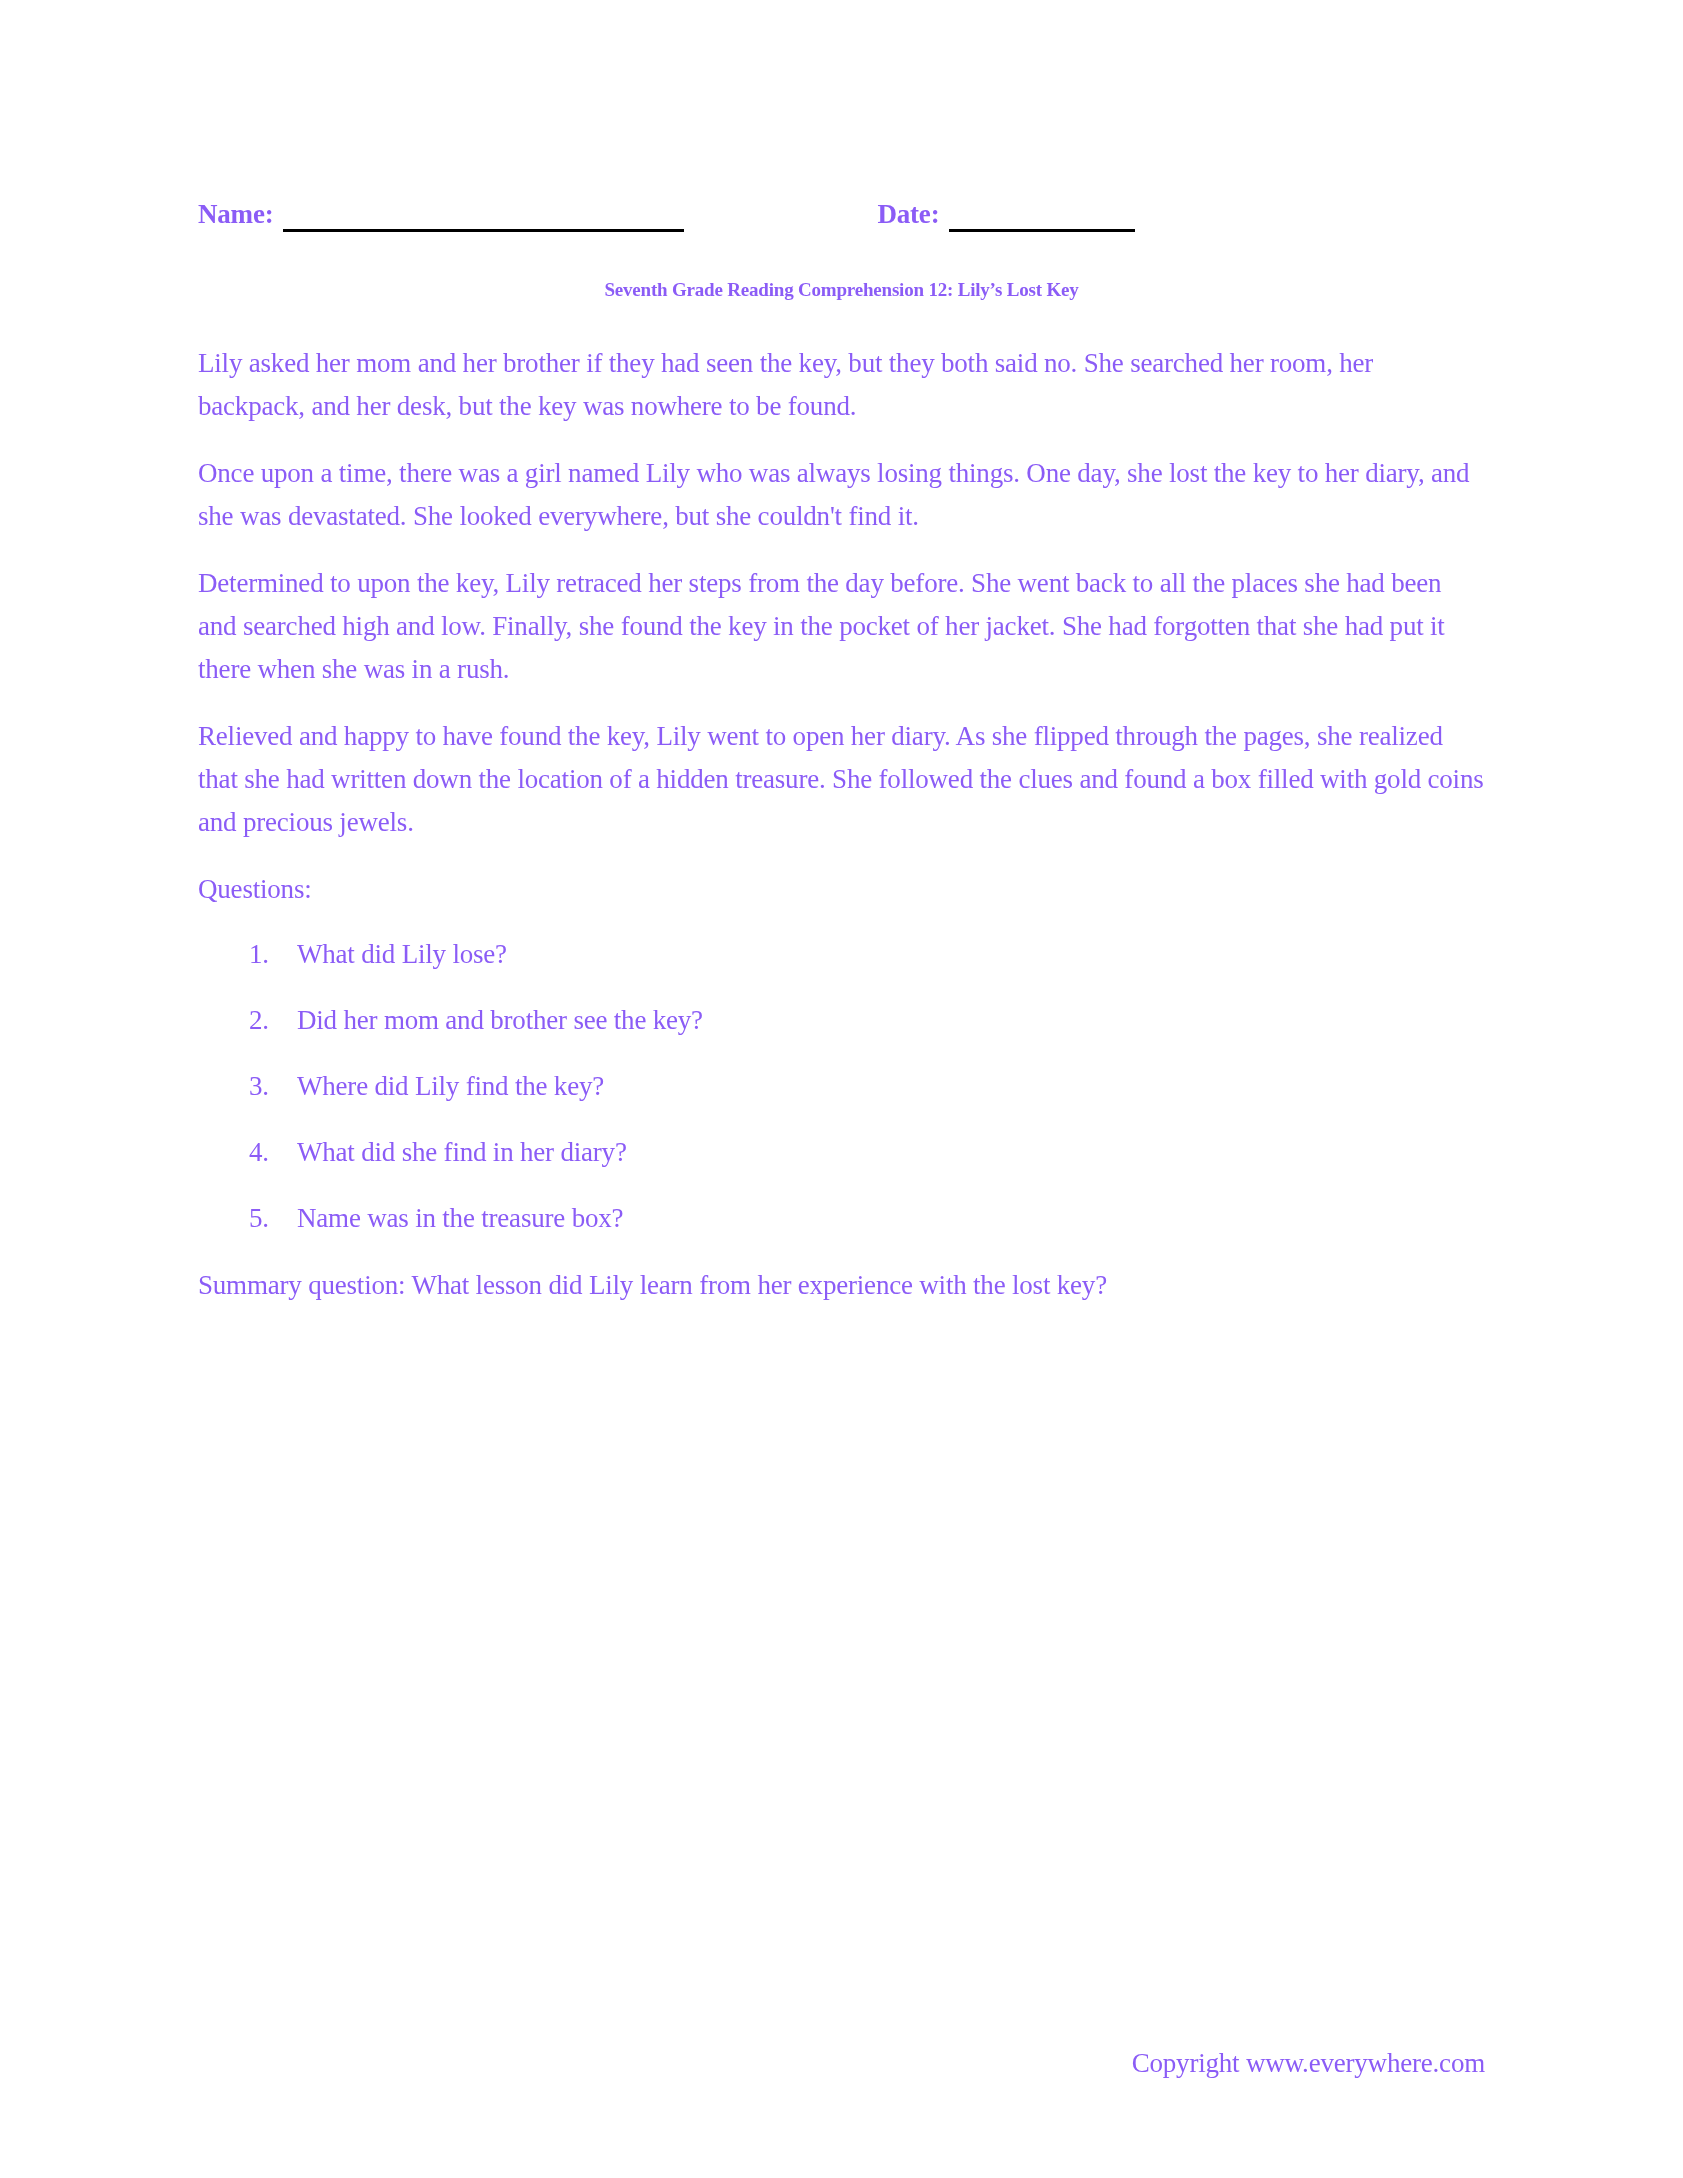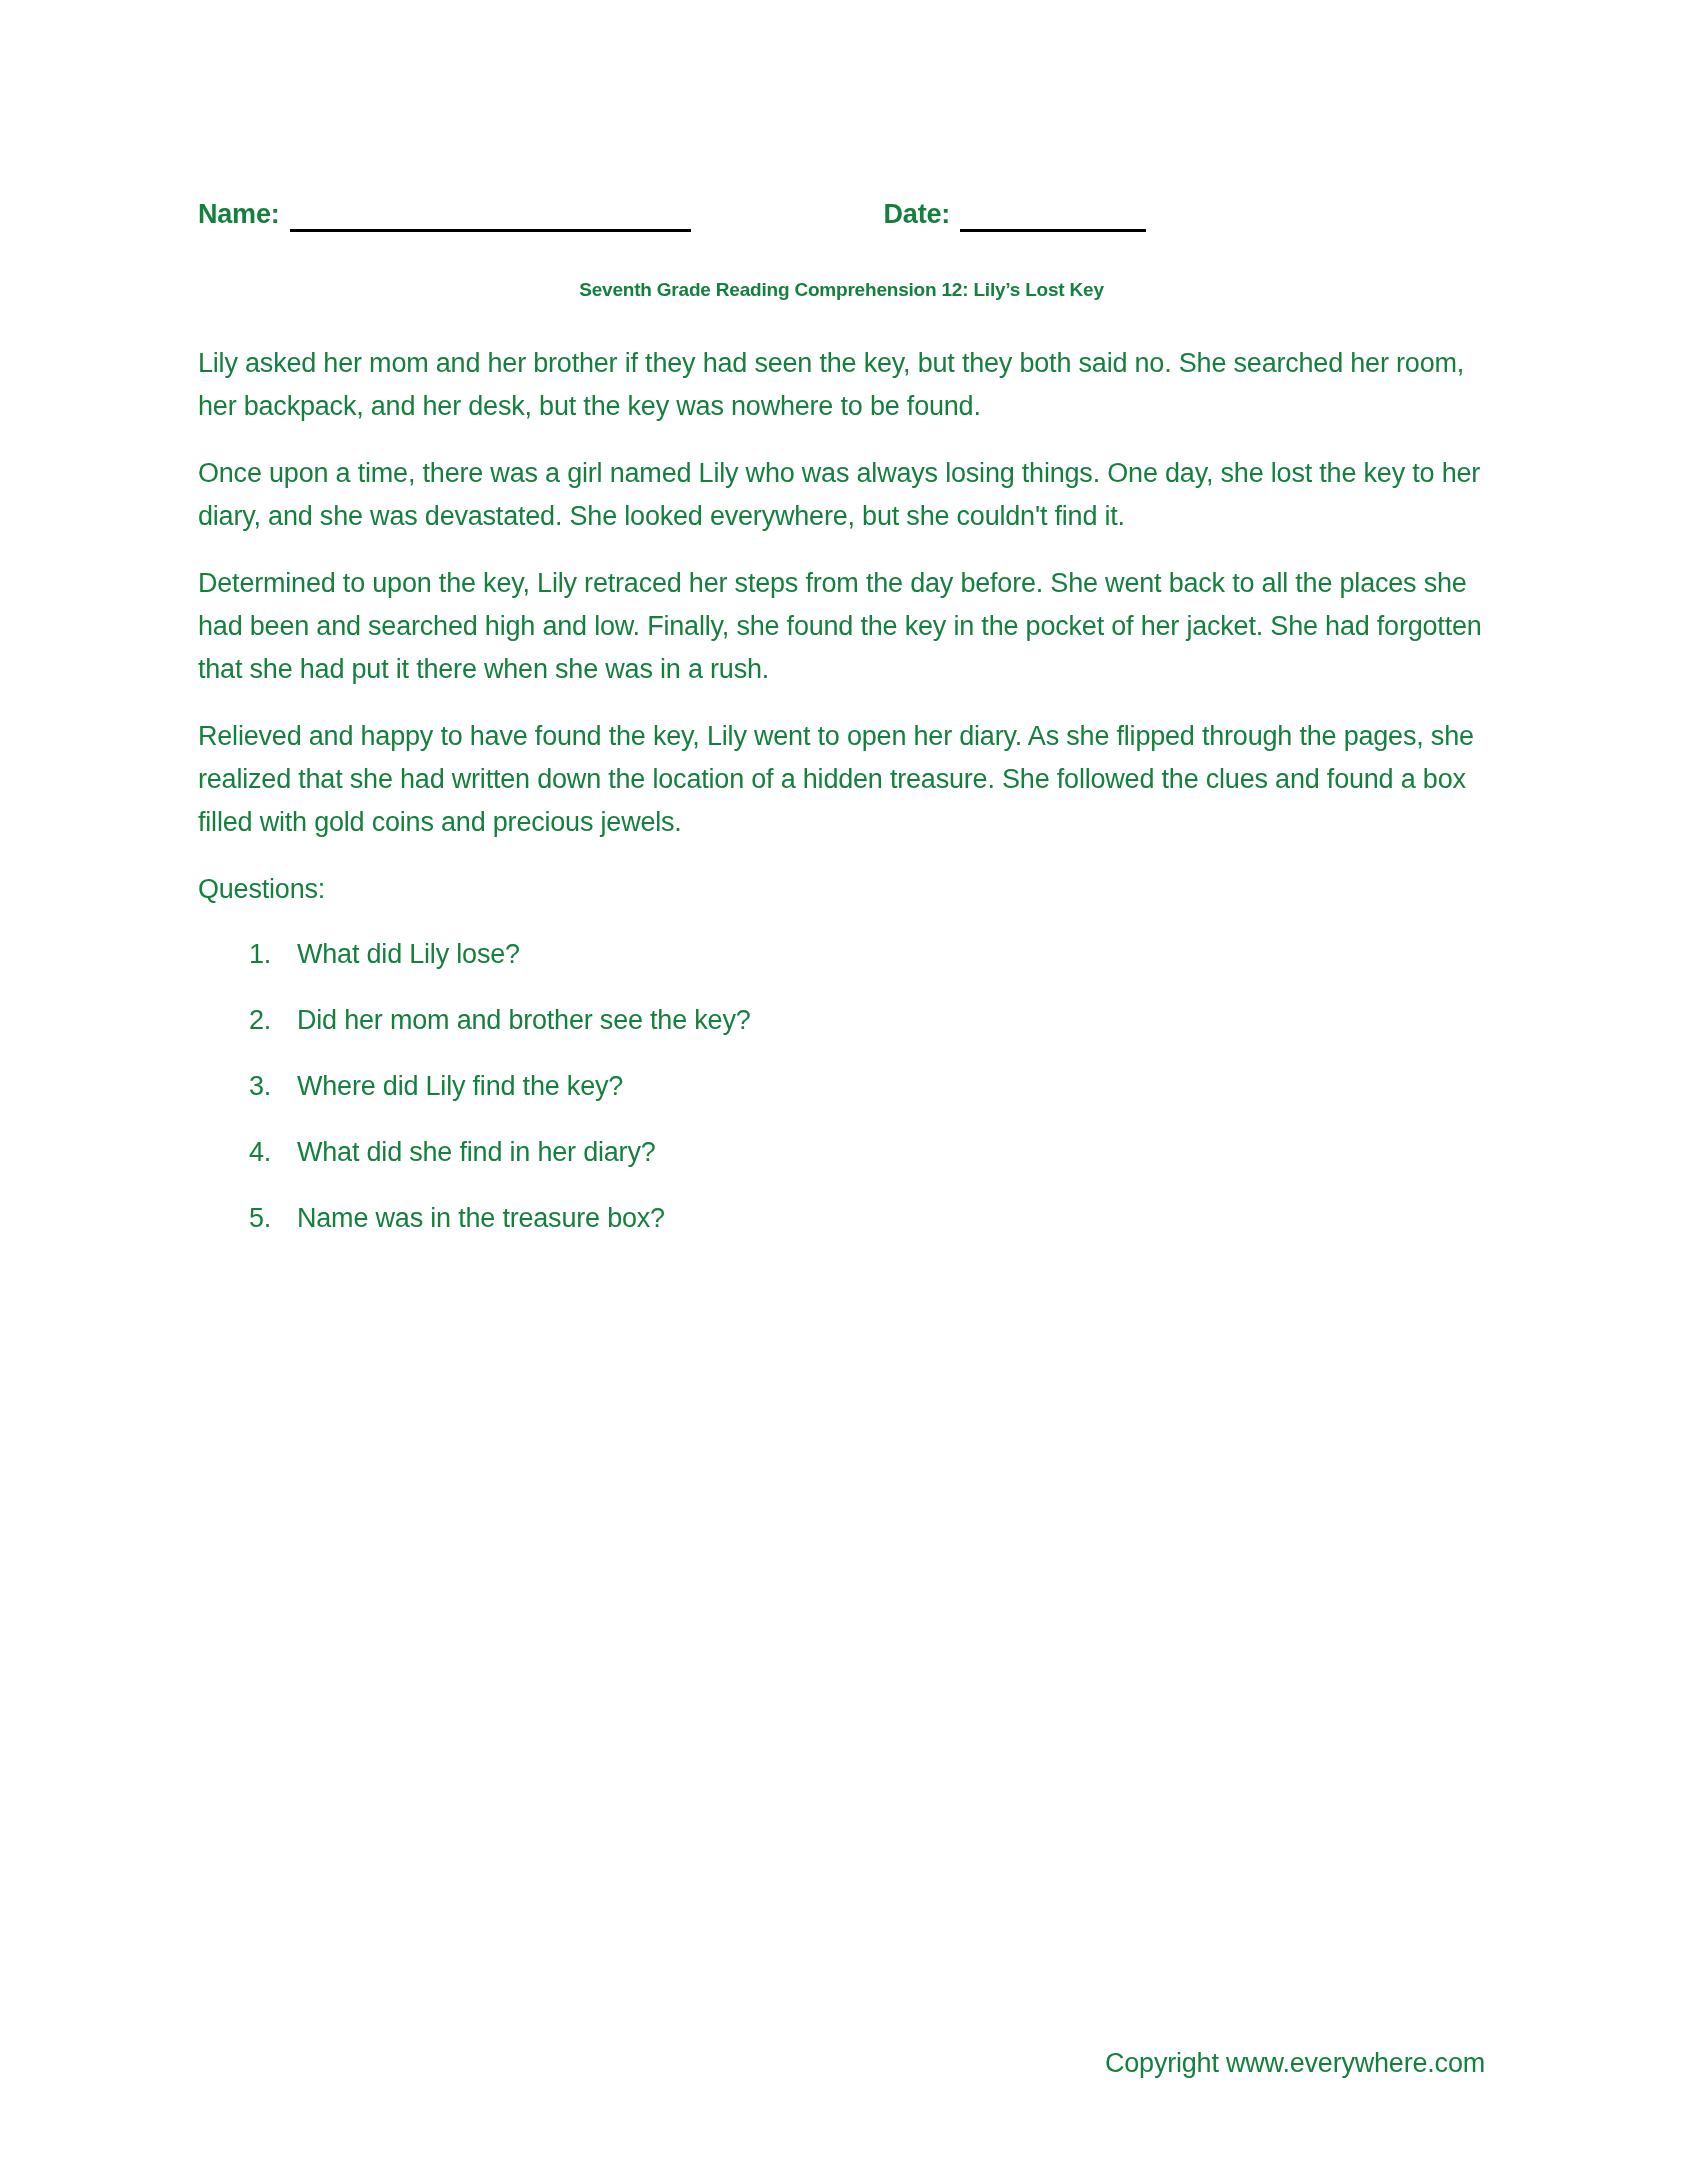--- a/index.html
+++ b/index.html
@@ -6,22 +6,22 @@
     margin: 0;
     padding: 0;
     background: #ffffff;
   }
   .page {
     position: relative;
     width: 1683px;
     height: 2178px;
     box-sizing: border-box;
     background: #ffffff;
-    color: #15803d;
-    font-family: Liberation Sans, sans-serif;
+    color: #8b5cf6;
+    font-family: Liberation Serif, serif;
     font-size: 27px;
     letter-spacing: -0.2px;
     padding: 196px 198px 0 198px;
     overflow: hidden;
   }
   
   .header-row {
     display: flex;
     align-items: flex-end;
     line-height: 36px;
@@ -138,17 +138,18 @@
     <li>
       <span class="q-num">4.</span>
       <span class="q-text">What did she find in her diary?</span>
     </li>
     <li>
       <span class="q-num">5.</span>
       <span class="q-text">Name was in the treasure box?</span>
     </li>
   </ol>
 
+  <p class="summary">Summary question: What lesson did Lily learn from her experience with the lost key?</p>
 
   <div class="footer">Copyright www.everywhere.com</div>
 
 </div>
 
 
 </body></html>

